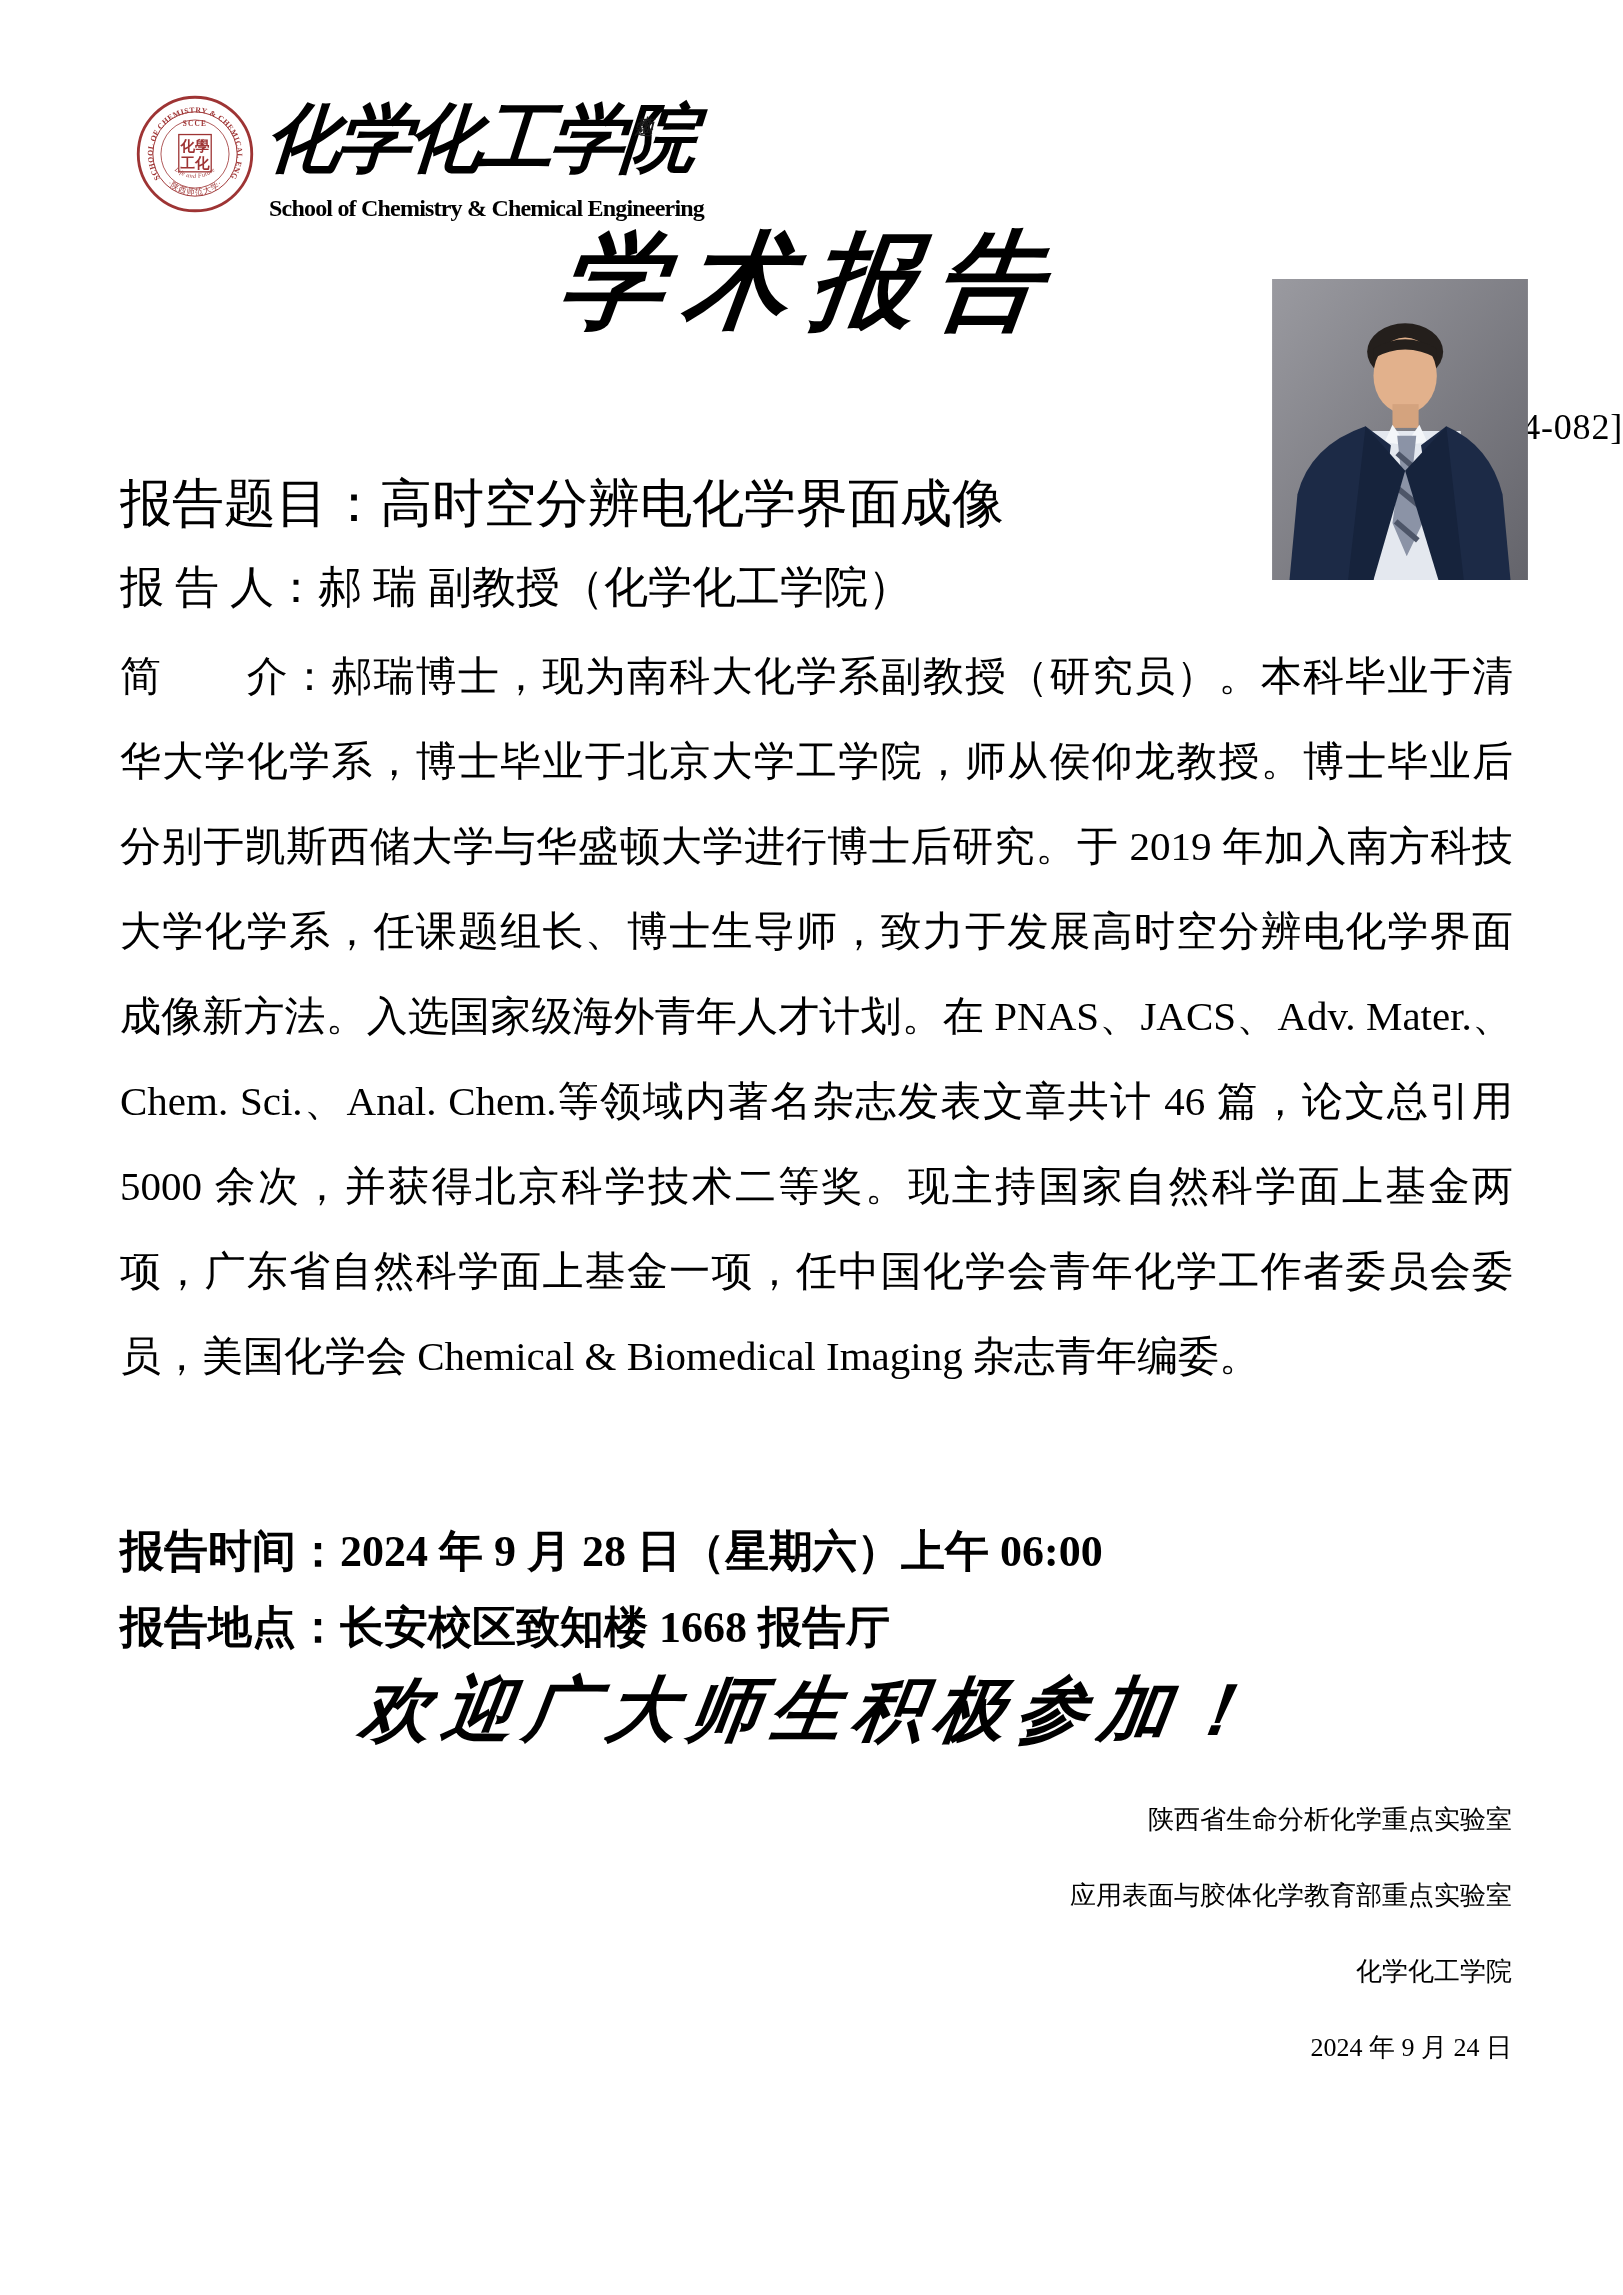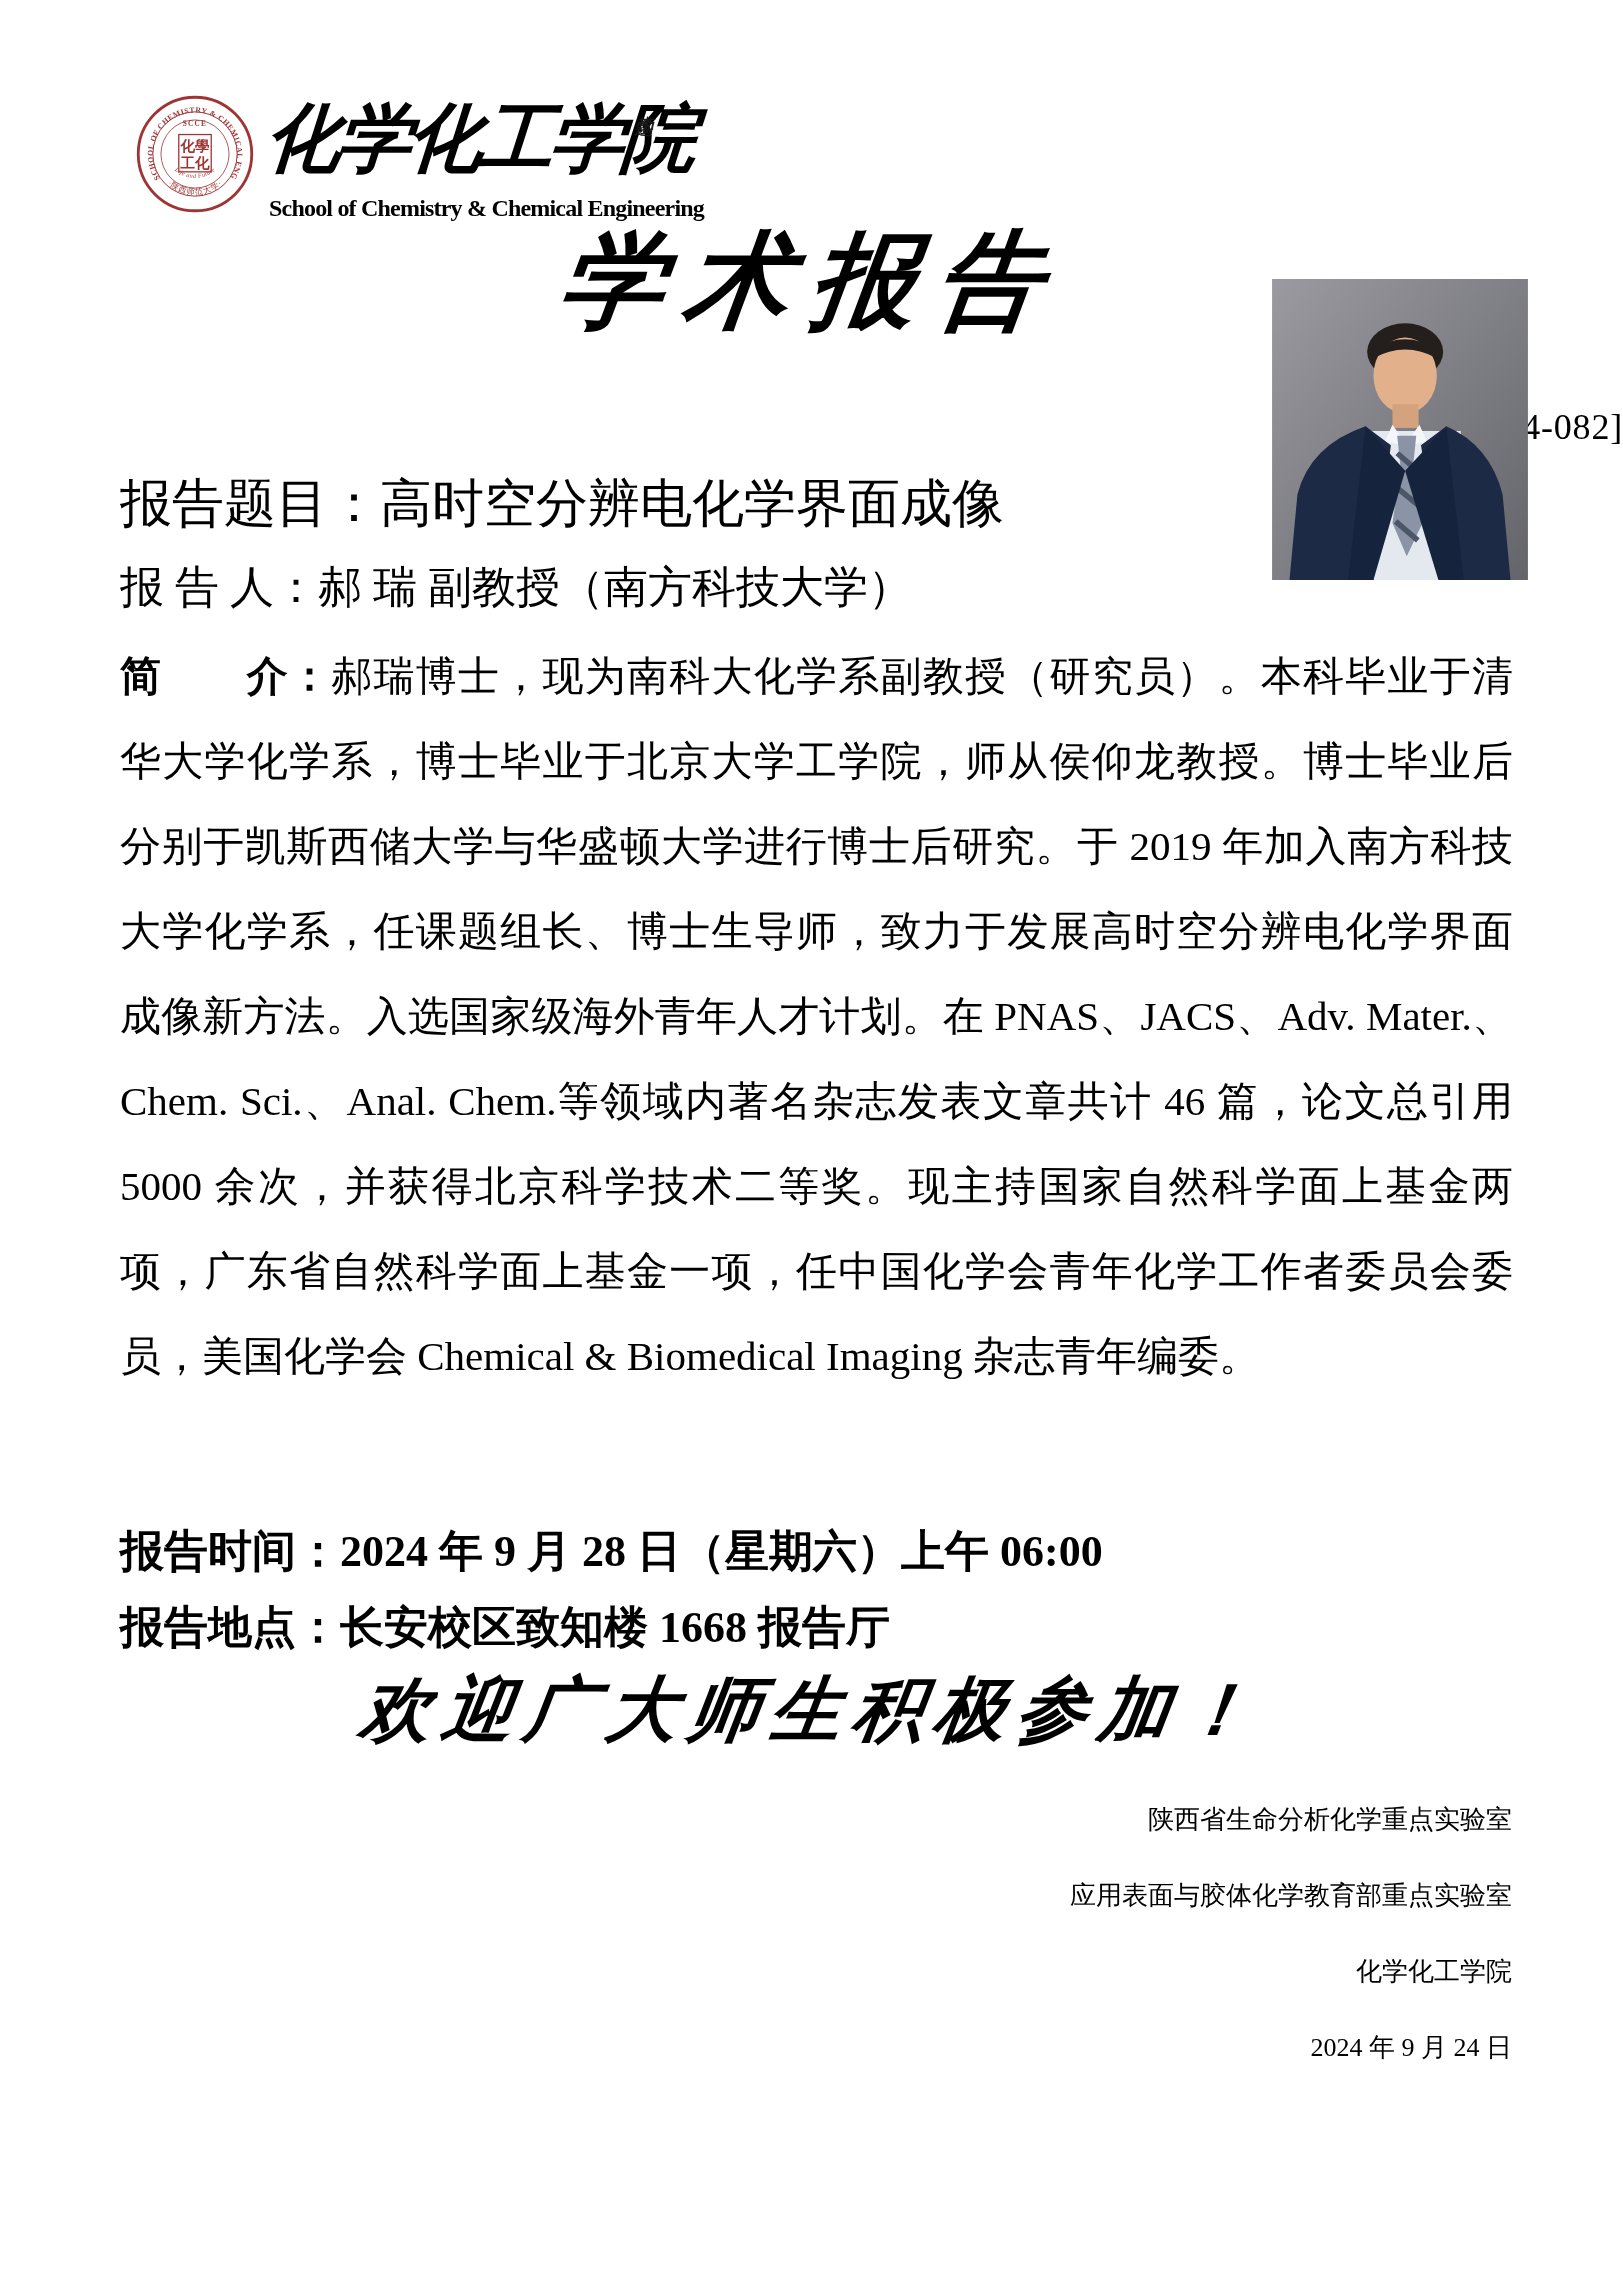--- a/index.html
+++ b/index.html
@@ -32,21 +32,21 @@
   .photo{left:1272px;top:279px;width:256px;height:301px;}
   
   .field-topic{left:120px;top:469px;font-size:52px;font-weight:normal;white-space:nowrap;}
   .field-speaker{left:120px;top:558px;font-size:44px;white-space:nowrap;}
   .field-speaker .b{font-weight:normal;}
   
   .intro{
     left:120px;top:634px;width:1393px;font-size:41px;line-height:85px;
     text-align:justify;
   }
-  .intro .lbl{font-weight:bold;}
+  .intro .lbl{font-weight:normal;}
   
   .schedule{left:120px;top:1514px;font-size:44px;font-weight:bold;line-height:76px;white-space:nowrap;}
   
   .welcome{left:0;top:1663px;width:100%;text-align:center;}
   .welcome span{
     display:inline-block;font-size:71px;font-weight:900;font-style:italic;
     letter-spacing:11px;transform:skewX(-8deg);
   }
   
   .footer{right:111px;top:1782px;text-align:right;font-size:26px;line-height:76px;white-space:nowrap;}
@@ -119,21 +119,21 @@
     <path d="M118,186 L168,242 L128,380 L96,380 Z" fill="#16233c"></path>
     <path d="M220,186 L168,242 L210,380 L242,380 Z" fill="#16233c"></path>
   </svg>
 </div>
 
 <div class="abs field-topic">
   <span>报告题目：</span><span>高时空分辨电化学界面成像</span>
 </div>
 
 <div class="abs field-speaker">
-  <span class="b">报 告 人：</span><span class="b">郝 瑞 副教授</span><span>（南方科技大学）</span>
+  <span class="b">报 告 人：</span><span class="b">郝 瑞 副教授</span><span>（化学化工学院）</span>
 </div>
 
 <div class="abs intro">
   <span class="lbl">简　　介：</span><span>郝瑞博士，现为南科大化学系副教授（研究员）。本科毕业于清华大学化学系，博士毕业于北京大学工学院，师从侯仰龙教授。博士毕业后分别于凯斯西储大学与华盛顿大学进行博士后研究。于 2019 年加入南方科技大学化学系，任课题组长、博士生导师，致力于发展高时空分辨电化学界面成像新方法。入选国家级海外青年人才计划。在 PNAS、JACS、Adv. Mater.、Chem. Sci.、Anal. Chem.等领域内著名杂志发表文章共计 46 篇，论文总引用 5000 余次，并获得北京科学技术二等奖。现主持国家自然科学面上基金两项，广东省自然科学面上基金一项，任中国化学会青年化学工作者委员会委员，美国化学会 Chemical &amp; Biomedical Imaging 杂志青年编委。</span>
 </div>
 
 <div class="abs schedule">
   <div>
     <span>报告时间：</span><span>2024 年 9 月 28 日（星期六）上午 06:00</span>
   </div>

